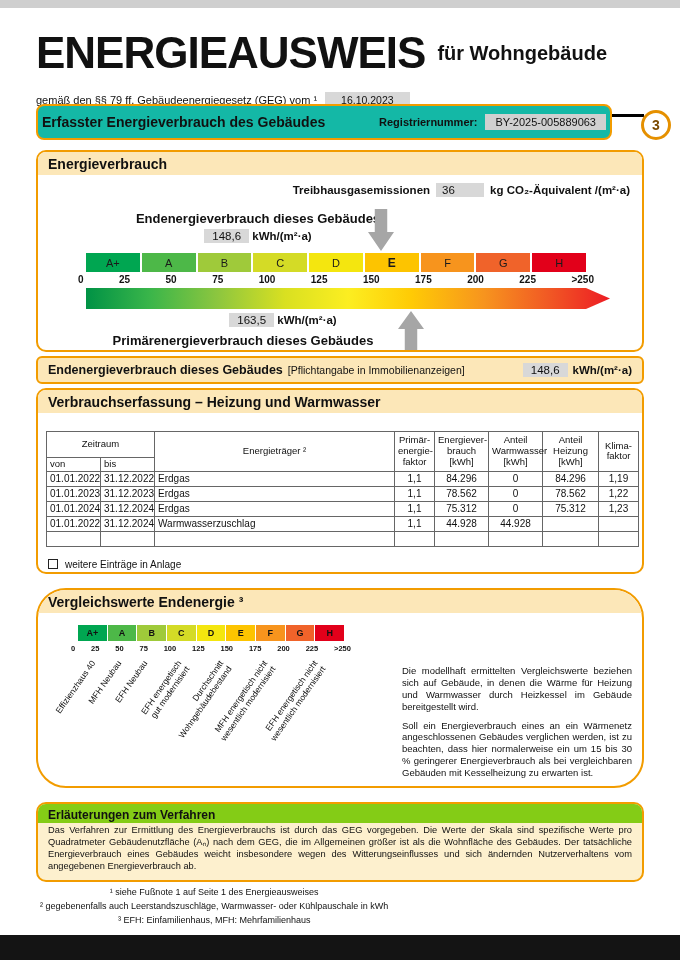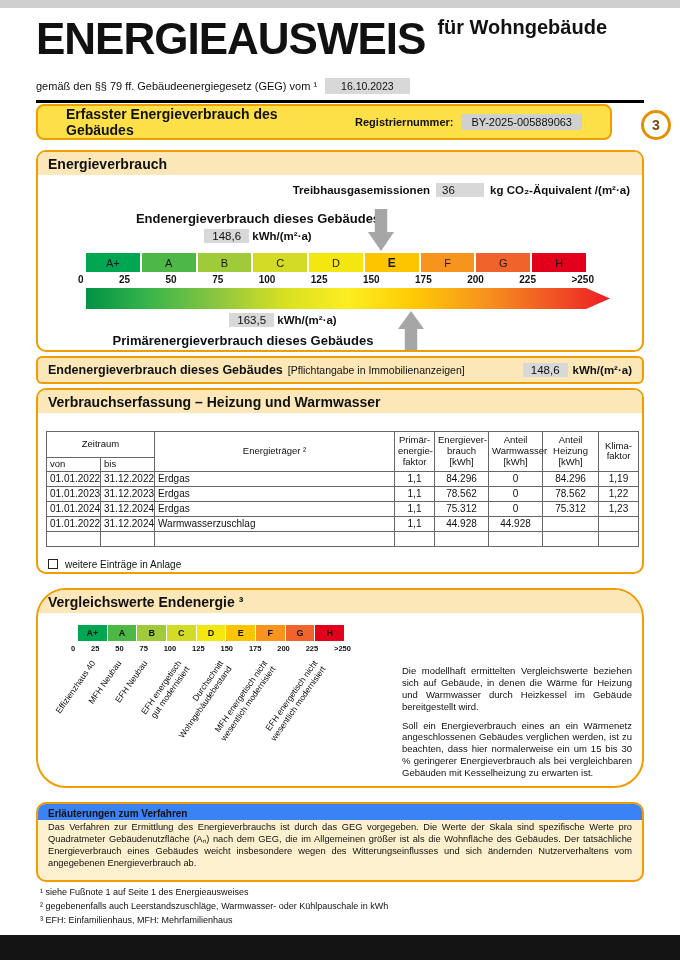--- a/index.html
+++ b/index.html
@@ -3,29 +3,29 @@
 <meta charset="utf-8">
 <style>
   * { margin:0; padding:0; box-sizing:border-box; }
   html,body { width:680px; height:960px; background:#cfcfcf; font-family:"Liberation Sans", sans-serif; color:#111; }
   .page { position:relative; top:8px; left:0; width:680px; height:952px; background:#fff; overflow:hidden; }
   .b { font-weight:bold; }
   .graybox { background:#D8D8D8; display:inline-block; padding:1px 8px; }
 
   
   .header { position:absolute; top:8px; left:36px; width:608px; }
-  .title-row { display:flex; align-items:flex-start; gap:12px; }
+  .title-row { display:flex; align-items:center; gap:12px;margin-top:14px; }
   .title { font-size:44px; font-weight:bold; letter-spacing:-1px; line-height:1.05; }
   .subtitle { font-size:20px; font-weight:bold; }
   .law-row { margin-top:16px; font-size:11px; display:flex; align-items:center; gap:8px; }
   .date { font-size:10.5px; padding:2px 16px; }
   .rule { border-bottom:3.5px solid #000; margin-top:6px; }
 
   
-  .banner { position:absolute; top:96px; left:36px; width:576px; height:36px; border:2px solid #F29C00; border-radius:8px; background:#fde047; display:flex; align-items:center; padding:0 28px; gap:8px; }
+  .banner { position:absolute; top:96px; left:36px; width:576px; height:36px; border:2px solid #F29C00; border-radius:8px; background:#14b8a6; display:flex; align-items:center; padding:0 4px; gap:8px; }
   .banner-title { flex:1; font-weight:bold; font-size:14px; }
   .reg-label { font-weight:bold; font-size:11px; }
   .reg-value { font-size:11px; padding:2px 10px; background:#D0D0D0; }
   .badge { position:absolute; top:102px; left:641px; width:30px; height:30px; border:3px solid #E59000; border-radius:50%; display:flex; align-items:center; justify-content:center; font-weight:bold; font-size:14px; color:#7a4a00; background:#fff; }
 
   
   .obox { position:absolute; left:36px; width:608px; border:2px solid #F29C00; border-radius:10px; background:#fff; overflow:hidden; }
   .strip { background:#FCE7B8; font-weight:bold; font-size:14px; padding:4px 10px 3px; }
 
   
@@ -73,24 +73,24 @@
   .cbody { position:relative; height:172px; }
   .cletters { position:absolute; left:40px; top:12px; width:266px; height:16px; display:flex; gap:1px; }
   .cletters .seg { flex:1; display:flex; align-items:center; justify-content:center; font-size:9px; font-weight:bold; }
   .cticks { position:absolute; left:33px; top:31px; width:280px; display:flex; justify-content:space-between; font-size:7.5px; font-weight:bold; }
   .rlabel { position:absolute; top:46px; width:132px; text-align:right; font-size:8.5px; line-height:1.15; white-space:pre-line; transform:rotate(-55deg); transform-origin:100% 0; }
   .ctext { position:absolute; left:364px; top:52px; width:230px; font-size:9.5px; text-align:justify; line-height:1.25; }
   .ctext p { margin:0 0 7px; }
 
   
   .explain { top:794px; height:80px; background:#FDF0CE; }
-  .explain .strip { background:#3b82f6; font-size:10px; padding-bottom:1px; }
+  .explain .strip { background:#84cc16; font-size:12px; padding-bottom:1px; }
   .etext { padding:1px 10px 6px; font-size:9.3px; text-align:justify; line-height:1.3; }
 
-  .footnotes { position:absolute; top:878px; left:40px; font-size:9px; line-height:1.55; }
+  .footnotes { position:absolute; top:878px; left:40px; font-size:9px; line-height:1.55;text-align:center; }
   .footer-bar { position:absolute; top:927px; left:0; width:680px; height:25px; background:#141414; }
 </style>
 </head>
 <body>
 
 <div class="page">
 
   <div class="header">
     <div class="title-row">
       <span class="title">ENERGIEAUSWEIS</span>

